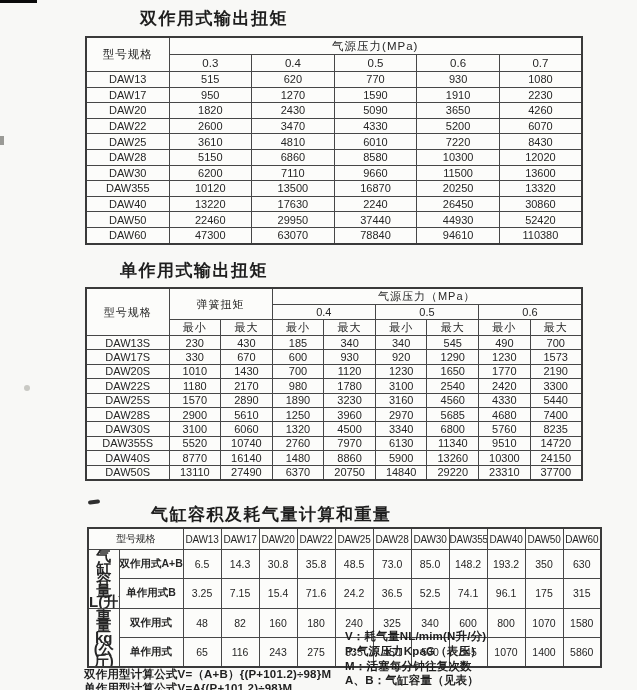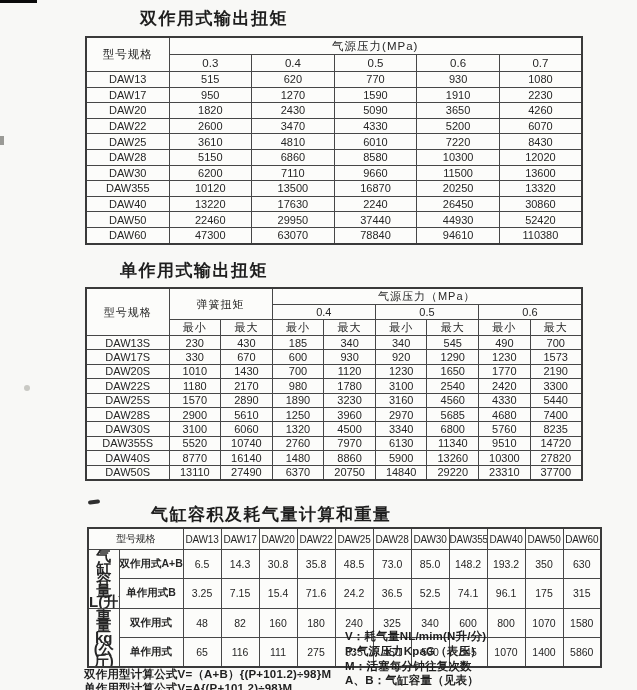--- a/index.html
+++ b/index.html
@@ -314,21 +314,21 @@
         </tr>
         <tr>
           <td>DAW40S</td>
           <td>8770</td>
           <td>16140</td>
           <td>1480</td>
           <td>8860</td>
           <td>5900</td>
           <td>13260</td>
           <td>10300</td>
-          <td>27820</td>
+          <td>24150</td>
         </tr>
         <tr>
           <td>DAW50S</td>
           <td>13110</td>
           <td>27490</td>
           <td>6370</td>
           <td>20750</td>
           <td>14840</td>
           <td>29220</td>
           <td>23310</td>
@@ -417,21 +417,21 @@
           <td>340</td>
           <td>600</td>
           <td>800</td>
           <td>1070</td>
           <td>1580</td>
         </tr>
         <tr>
           <td class="rlabel">单作用式</td>
           <td>65</td>
           <td>116</td>
-          <td>111</td>
+          <td>243</td>
           <td>275</td>
           <td>335</td>
           <td>450</td>
           <td>530</td>
           <td>845</td>
           <td>1070</td>
           <td>1400</td>
           <td>5860</td>
         </tr>
       </tbody>

